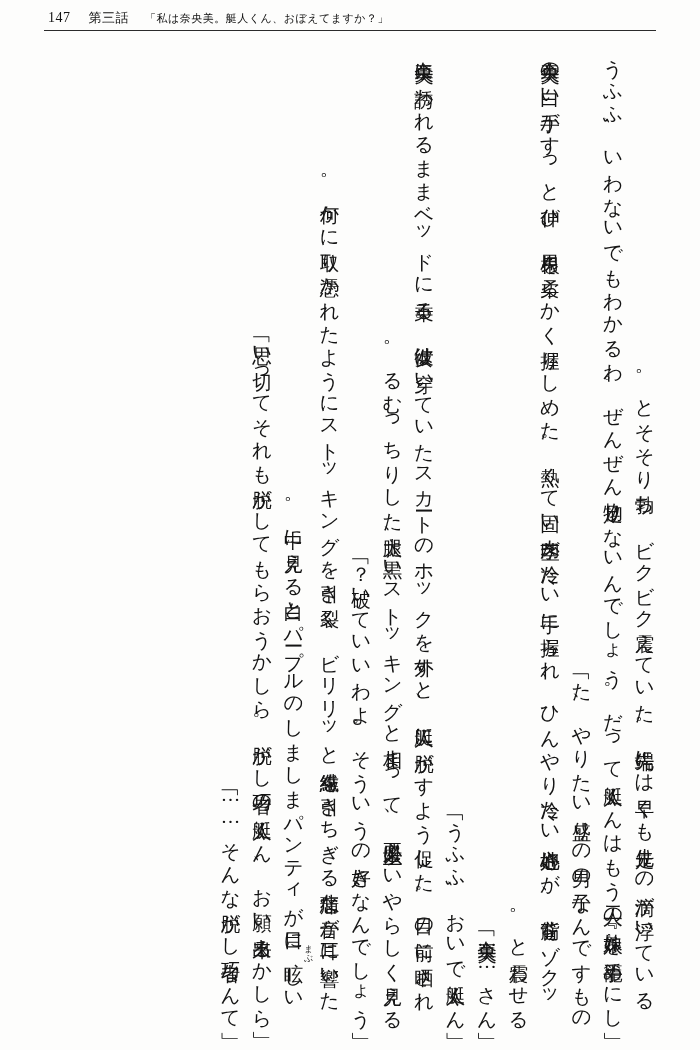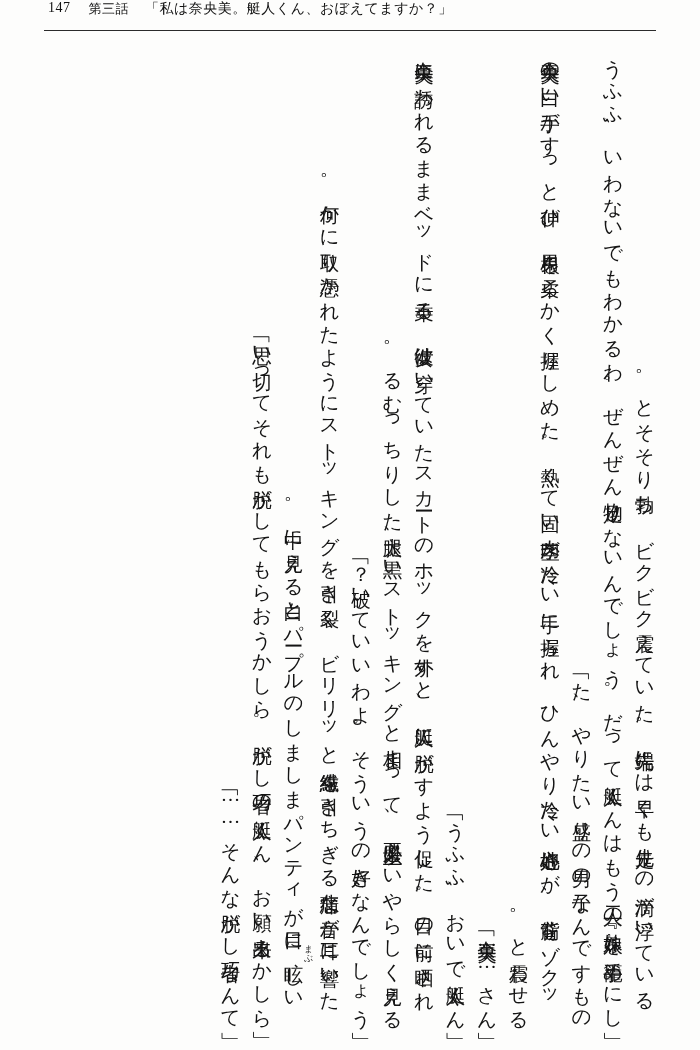--- a/index.html
+++ b/index.html
@@ -24,37 +24,38 @@
   }
 
   
   .header {
     position: absolute;
     top: 0;
     left: 0;
     width: 700px;
     height: 36px;
     display: flex;
+    align-items: center;
     padding: 0 48px;
     box-sizing: border-box;
     font-size: 13.5px;
     letter-spacing: 0.5px;
   }
   .header .page-num {
     margin-right: 18px;
     font-size: 14px;
     color: #111;
   }
   .header .chapter {
     margin-right: 16px;
     font-size: 13px;
     color: #111;
   }
   .header .head-title {
-    font-size: 14px;
+    font-size: 11px;
     color: #111;
   }
   .header-rule {
     position: absolute;
     top: 30px;
     left: 44px;
     width: 612px;
     height: 1px;
     background: #2b2b2b;
   }

